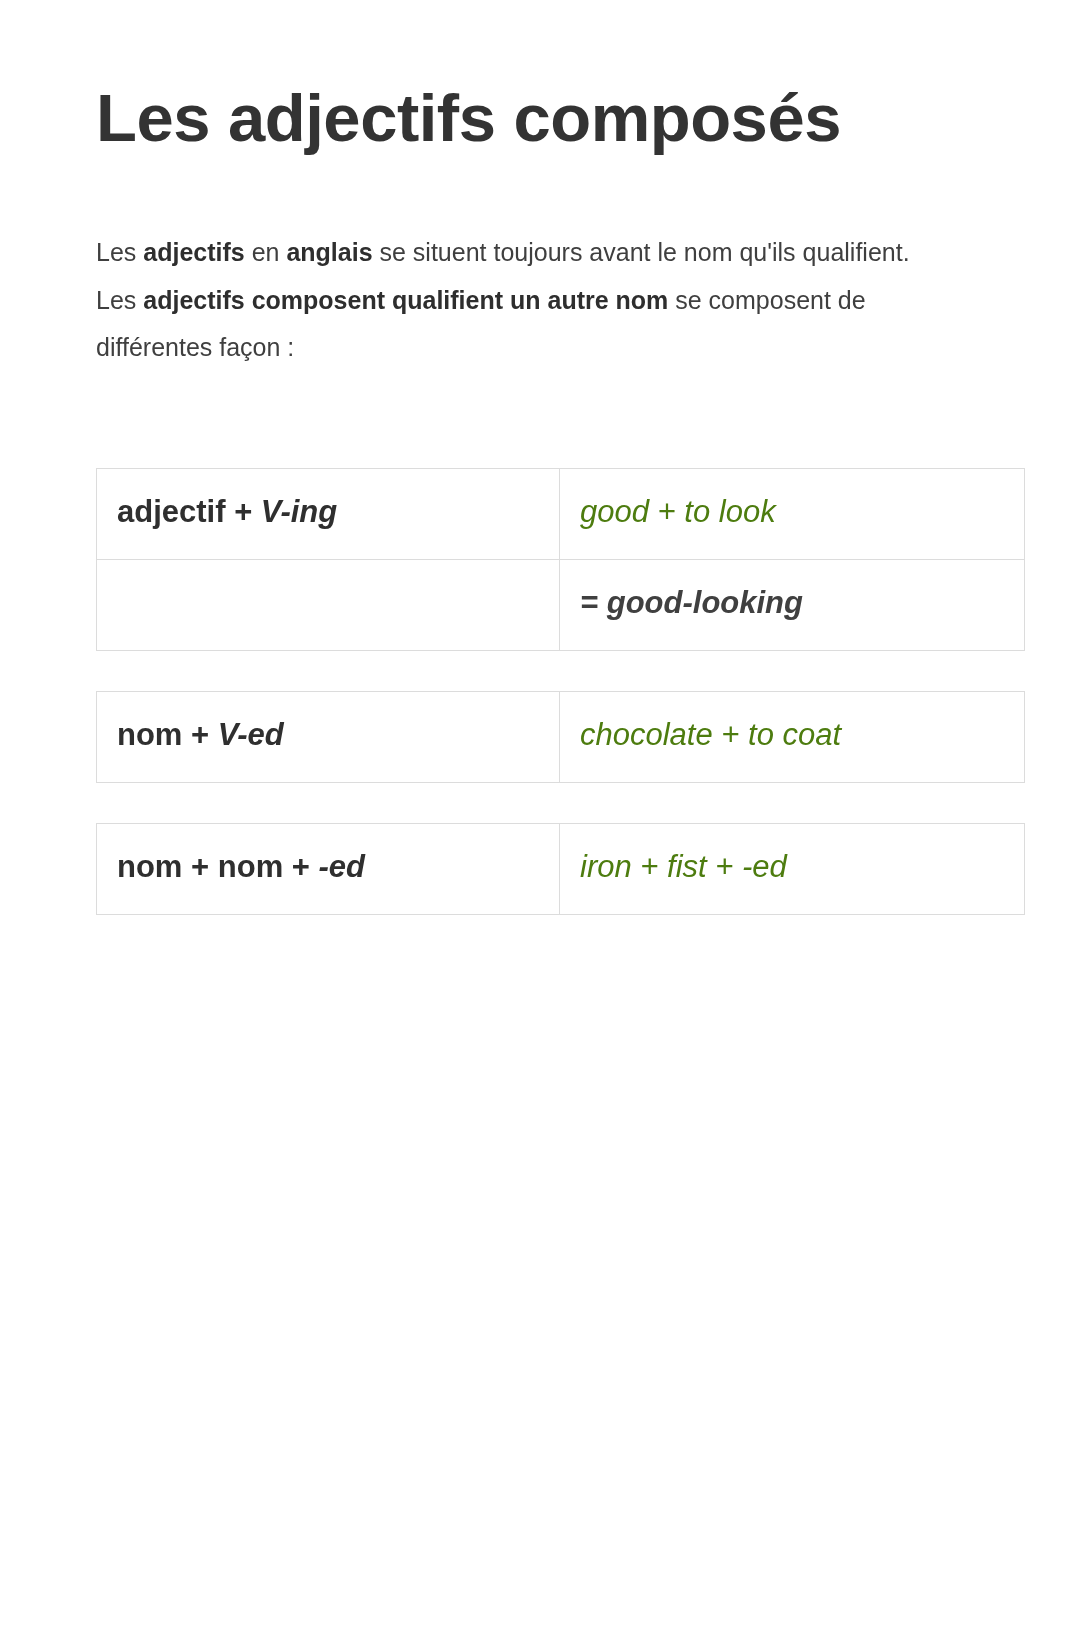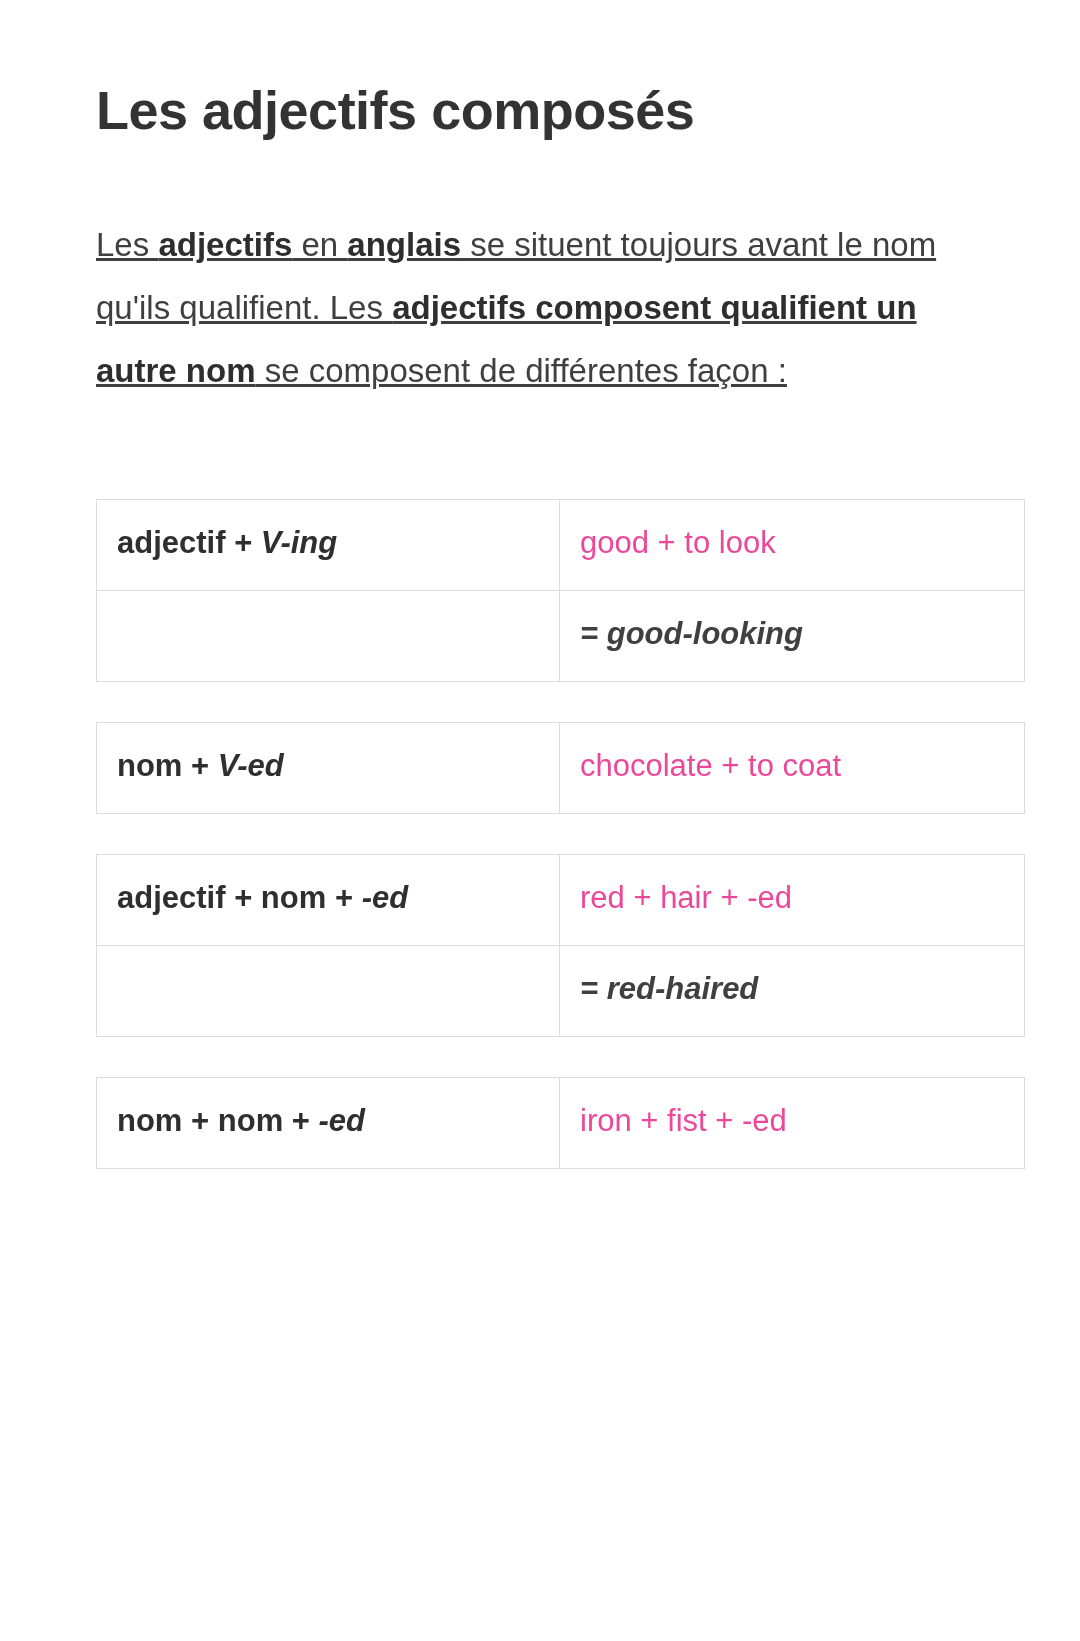--- a/index.html
+++ b/index.html
@@ -13,35 +13,34 @@
     font-family: "Liberation Sans", sans-serif;
     color: #3c3c3c;
     -webkit-font-smoothing: antialiased;
   }
   .page {
     width: 1080px;
     box-sizing: border-box;
     padding: 62px 96px 0 96px;
   }
   h1.title {
-    font-size: 54px;
+    font-size: 67px;
     line-height: 1.12;
     font-weight: bold;
     letter-spacing: -0.5px;
     color: #333333;
     margin: 0 0 0 0;
     padding-top: 18px;
   }
   .intro {
     margin-top: 74px;
-    font-size: 33px;
+    font-size: 25px;
     line-height: 1.9;
     color: #3f3f3f;
     max-width: 860px;
-    text-decoration: underline;
   }
   .intro b {
     font-weight: bold;
     color: #2e2e2e;
   }
   .tables {
     margin-top: 96px;
   }
   table.grid {
     width: 846px;
@@ -57,21 +56,22 @@
     line-height: 1.35;
     height: 44px;
   }
   td.col-left {
     width: 422px;
     font-weight: bold;
     color: #2f2f2f;
   }
   td.col-right {
     width: 424px;
-    color: #ec4899;
+    font-style: italic;
+    color: #4d7c0f;
   }
   td.col-right.result {
     font-weight: bold;
     font-style: italic;
     color: #404040;
   }
   td.col-left i {
     font-style: italic;
   }
   .empty-cell {
@@ -107,32 +107,20 @@
 
     <table class="grid">
       <tbody>
         <tr>
           <td class="col-left"><span>nom + </span><i>V-ed</i></td>
           <td class="col-right">chocolate + to coat</td>
         </tr>
       </tbody>
     </table>
 
-    <table class="grid">
-      <tbody>
-        <tr>
-          <td class="col-left"><span>adjectif + nom + </span><i>-ed</i></td>
-          <td class="col-right">red + hair + -ed</td>
-        </tr>
-        <tr>
-          <td class="col-left empty-cell"></td>
-          <td class="col-right result">= red-haired</td>
-        </tr>
-      </tbody>
-    </table>
 
     <table class="grid clipped">
       <tbody>
         <tr>
           <td class="col-left"><span>nom + nom + </span><i>-ed</i></td>
           <td class="col-right">iron + fist + -ed</td>
         </tr>
       </tbody>
     </table>
 

